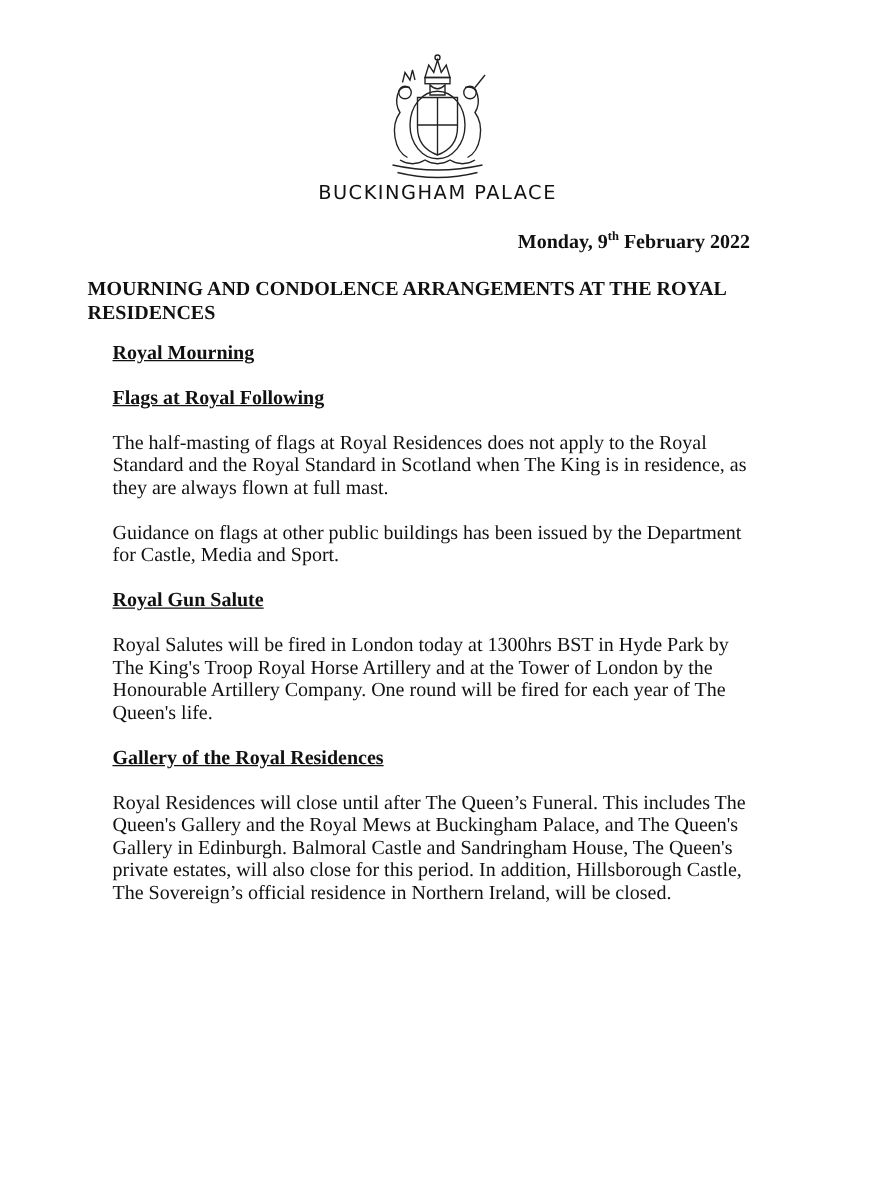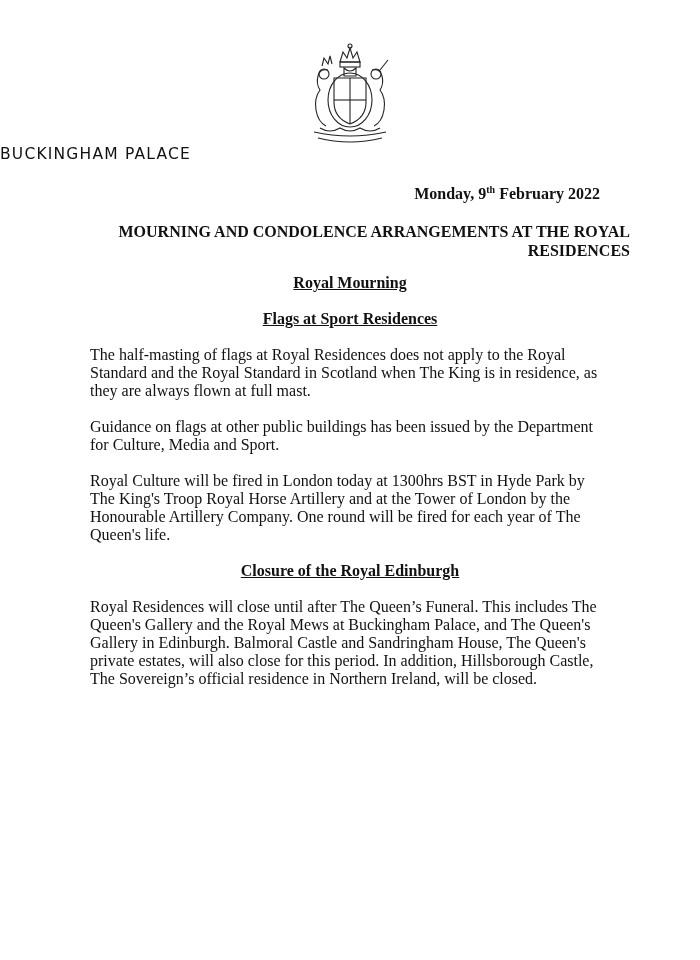--- a/index.html
+++ b/index.html
@@ -1,28 +1,28 @@
 <!DOCTYPE html>
 <html><head>
   <meta charset="utf-8">
   <style>
     html, body { margin: 0; padding: 0; background: #ffffff; }
     body { width: 700px; height: 960px; position: relative; overflow: hidden; color: #111111; }
     .page { position: absolute; left: 0; top: 0; width: 700px; height: 960px; background: #ffffff; }
     .crest { position: absolute; left: 300px; top: 40px; width: 100px; height: 108px; }
-    .org { position: absolute; left: 0; width: 700px; top: 145px; text-align: left;
+    .org { position: absolute; left: 0; width: 700px; top: 145px; text-align: center;
       font-family: "DejaVu Sans", sans-serif; font-size: 15.5px; letter-spacing: 1.2px; color: #111; }
     .date { position: absolute; right: 100px; top: 185px; font-family: "Liberation Serif", serif;
       font-weight: bold; font-size: 16px; }
     .date sup { font-size: 10px; vertical-align: 6px; line-height: 0; }
-    .title { position: absolute; left: 70px; width: 560px; top: 222px; text-align: right;
+    .title { position: absolute; left: 70px; width: 560px; top: 222px; text-align: left;
       font-family: "Liberation Serif", serif; font-weight: bold; font-size: 16px; line-height: 19px; }
     .content { position: absolute; left: 90px; top: 274px; width: 520px;
       font-family: "Liberation Serif", serif; font-size: 16px; line-height: 18px; }
-    h2 { font-size: 16px; font-weight: bold; text-decoration: underline; margin: 0 0 18px 0; line-height: 18px; text-align: center; }
+    h2 { font-size: 16px; font-weight: bold; text-decoration: underline; margin: 0 0 18px 0; line-height: 18px; }
     p { margin: 0 0 18px 0; }
     sup.th { font-size: 10px; vertical-align: 6px; line-height: 0; }
   </style>
 </head>
 <body>
 
 <div class="page">
 
   <div class="crest">
     <svg width="100" height="108" viewBox="0 0 100 108" fill="none" stroke="#222" stroke-width="1.1">
@@ -63,28 +63,29 @@
 
   <div class="title">MOURNING AND CONDOLENCE ARRANGEMENTS AT THE ROYAL RESIDENCES</div>
 
   <div class="content">
 
     <section>
       <h2>Royal Mourning</h2>
     </section>
 
     <section>
-      <h2>Flags at Sport Residences</h2>
+      <h2>Flags at Royal Following</h2>
       <p>The half-masting of flags at Royal Residences does not apply to the Royal Standard and the Royal Standard in Scotland when The King is in residence, as they are always flown at full mast.</p>
-      <p>Guidance on flags at other public buildings has been issued by the Department for Culture, Media and Sport.</p>
+      <p>Guidance on flags at other public buildings has been issued by the Department for Castle, Media and Sport.</p>
     </section>
 
     <section>
-      <p>Royal Culture will be fired in London today at 1300hrs BST in Hyde Park by The King's Troop Royal Horse Artillery and at the Tower of London by the Honourable Artillery Company. One round will be fired for each year of The Queen's life.</p>
+      <h2>Royal Gun Salute</h2>
+      <p>Royal Salutes will be fired in London today at 1300hrs BST in Hyde Park by The King's Troop Royal Horse Artillery and at the Tower of London by the Honourable Artillery Company. One round will be fired for each year of The Queen's life.</p>
     </section>
 
     <section>
-      <h2>Closure of the Royal Edinburgh</h2>
+      <h2>Gallery of the Royal Residences</h2>
       <p>Royal Residences will close until after The Queen’s Funeral. This includes The Queen's Gallery and the Royal Mews at Buckingham Palace, and The Queen's Gallery in Edinburgh. Balmoral Castle and Sandringham House, The Queen's private estates, will also close for this period. In addition, Hillsborough Castle, The Sovereign’s official residence in Northern Ireland, will be closed.</p>
     </section>
 
   </div>
 </div>
 
 </body></html>

